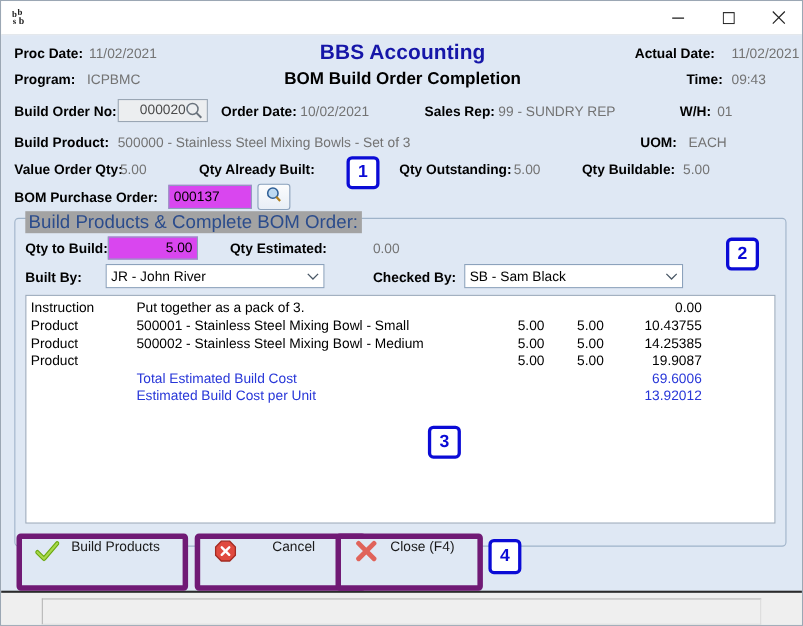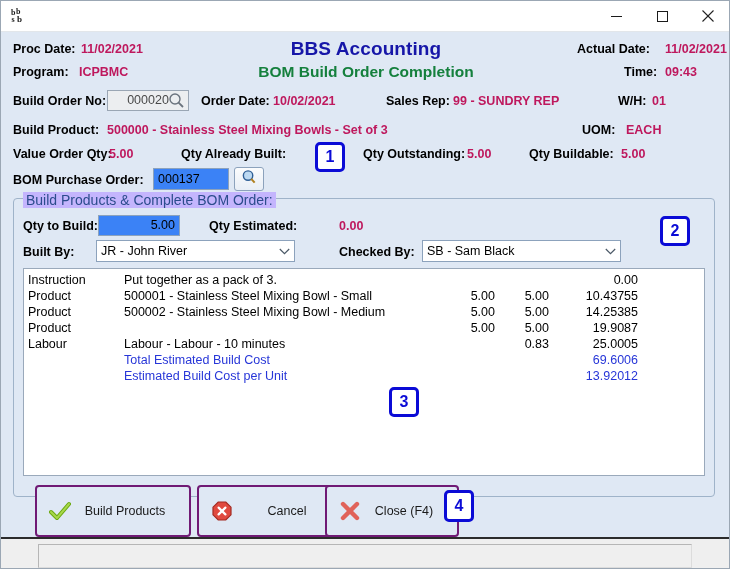--- a/index.html
+++ b/index.html
@@ -70,50 +70,49 @@
   }
 
   .lbl {
     font-size: 12.5px;
     font-weight: bold;
     color: #000;
     white-space: nowrap;
   }
   .val {
     font-size: 12.5px;
-    color: #be185d;
-    white-space: nowrap;
-    font-weight: bold;
+    color: #737373;
+    white-space: nowrap;
   }
   .abs { position: absolute; }
 
   
   .apptitle {
     position: absolute;
     left: 0; right: 0;
     text-align: center;
     font-size: 19px;
     font-weight: bold;
     color: #1616a8;
     letter-spacing: 0.1px;
   }
   .apptitle2 {
     position: absolute;
     left: 0; right: 0;
     text-align: center;
     font-size: 15.5px;
     font-weight: bold;
-    color: #15803d;
+    color: #000000;
   }
 
   
   .inp {
     box-sizing: border-box;
     border: 1px solid #8ca2bc;
-    background: #3b82f6;
+    background: #d946ef;
     font-family: "Liberation Sans", sans-serif;
     font-size: 12.5px;
     color: #000;
     padding: 0 4px;
     height: 21px;
     line-height: 19px;
   }
   .inp.disabled {
     background: #eceef0;
     color: #4a4a4a;
@@ -145,23 +144,23 @@
   
   .group {
     position: absolute;
     box-sizing: border-box;
     border: 1px solid #9fb3c9;
     border-radius: 4px;
     background: transparent;
   }
   .group-title {
     position: absolute;
-    font-size: 14px;
+    font-size: 17px;
     color: #2b4c8c;
-    background: #c4b5fd;
+    background: #a3a3a3;
     padding: 0 3px;
     white-space: nowrap;
   }
 
   
   .grid {
     position: absolute;
     box-sizing: border-box;
     border: 1px solid #9aa9bb;
     background: #ffffff;
@@ -200,26 +199,25 @@
     white-space: nowrap;
     overflow: hidden;
   }
   .cell.r { text-align: right; }
   .cell.blue { color: #2736d8; }
 
   
   .btn {
     position: absolute;
     box-sizing: border-box;
-    border: 2px solid #701a75;
+    border: 5px solid #701a75;
     border-radius: 4px;
     background: #dfe8f4;
     display: flex;
-    align-items: center;
-    margin-left: 20px;
+    align-items: flex-start;
   }
   .btn .bicon {
     width: 22px; height: 22px;
     margin-left: 12px;
     flex: 0 0 auto;
     display: flex; align-items: center; justify-content: center;
   }
   .btn .blabel {
     flex: 1 1 auto;
     text-align: center;
@@ -422,27 +420,20 @@
           <div class="cell r" style="left:529px; width:85px;">14.25385</div>
         </div>
 
         <div class="row">
           <div class="cell" style="left:4px;   width:92px;">Product</div>
           <div class="cell r" style="left:421px; width:50px;">5.00</div>
           <div class="cell r" style="left:475px; width:50px;">5.00</div>
           <div class="cell r" style="left:529px; width:85px;">19.9087</div>
         </div>
 
-        <div class="row">
-          <div class="cell" style="left:4px;   width:92px;">Labour</div>
-          <div class="cell" style="left:100px; width:318px;">Labour - Labour - 10 minutes</div>
-          <div class="cell r" style="left:421px; width:50px;"></div>
-          <div class="cell r" style="left:475px; width:50px;">0.83</div>
-          <div class="cell r" style="left:529px; width:85px;">25.0005</div>
-        </div>
 
         <div class="row">
           <div class="cell" style="left:4px;   width:92px;"></div>
           <div class="cell blue" style="left:100px; width:318px;">Total Estimated Build Cost</div>
           <div class="cell r" style="left:421px; width:50px;"></div>
           <div class="cell r" style="left:475px; width:50px;"></div>
           <div class="cell r blue" style="left:529px; width:85px;">69.6006</div>
         </div>
 
         <div class="row">

